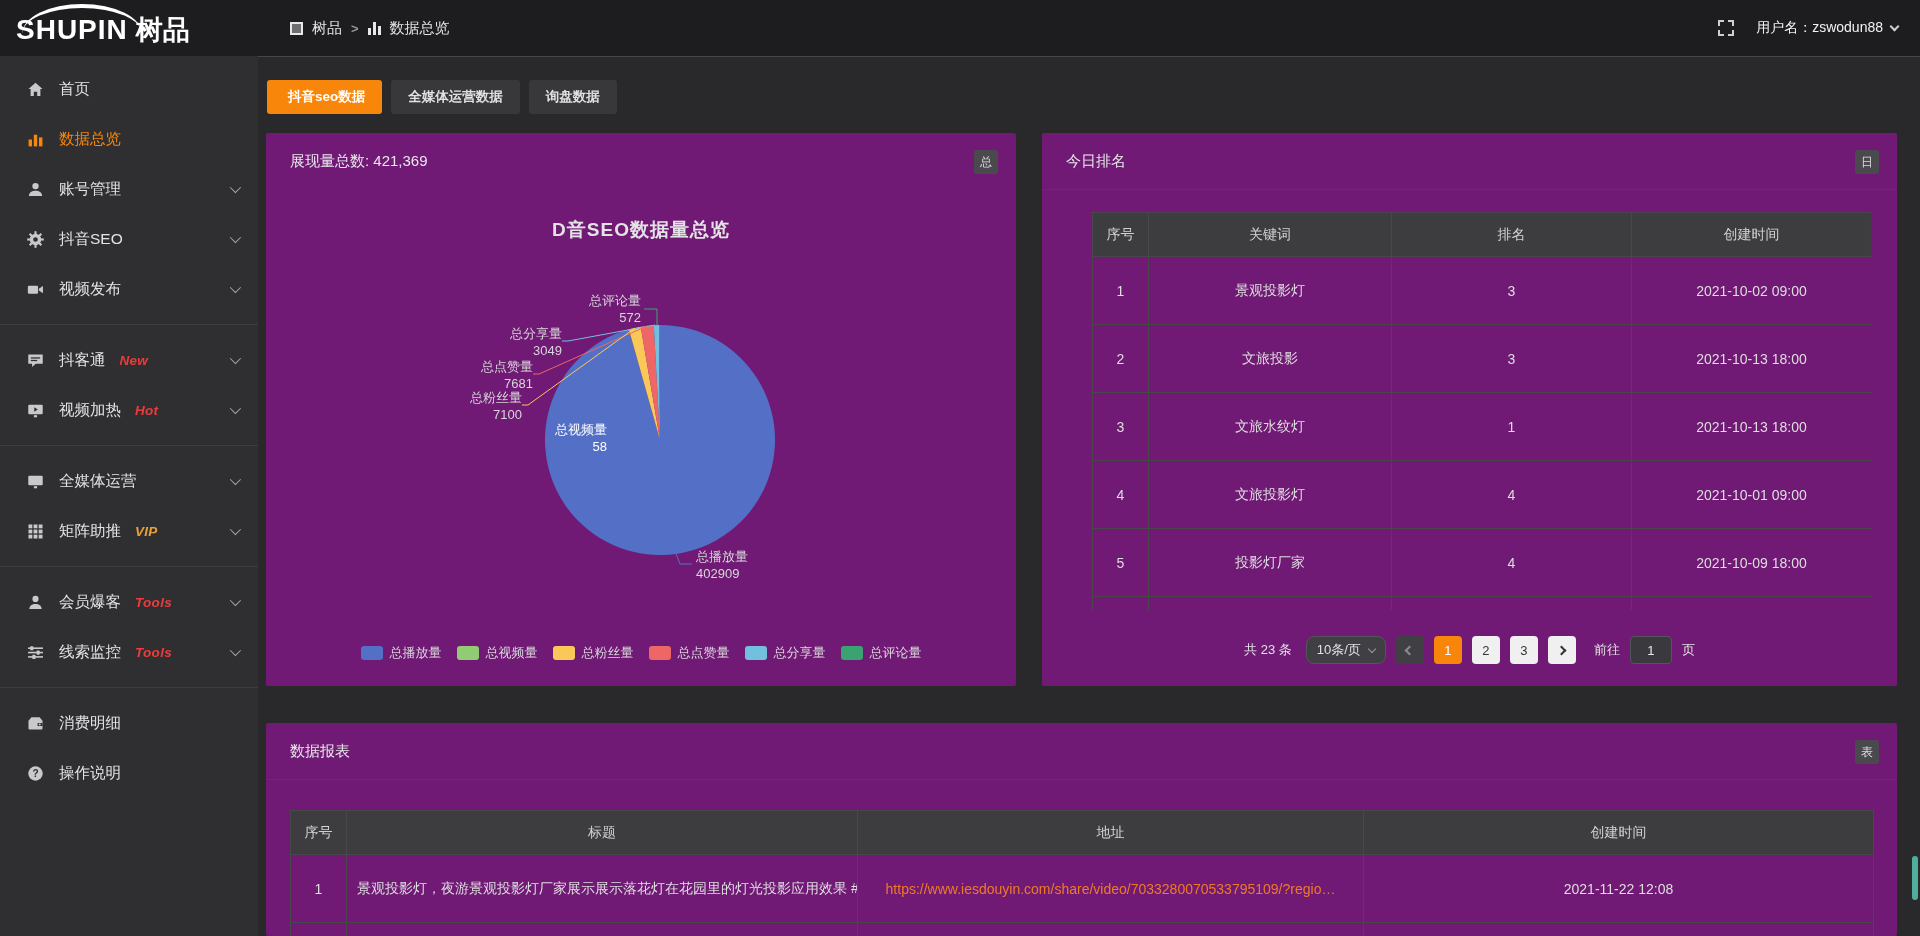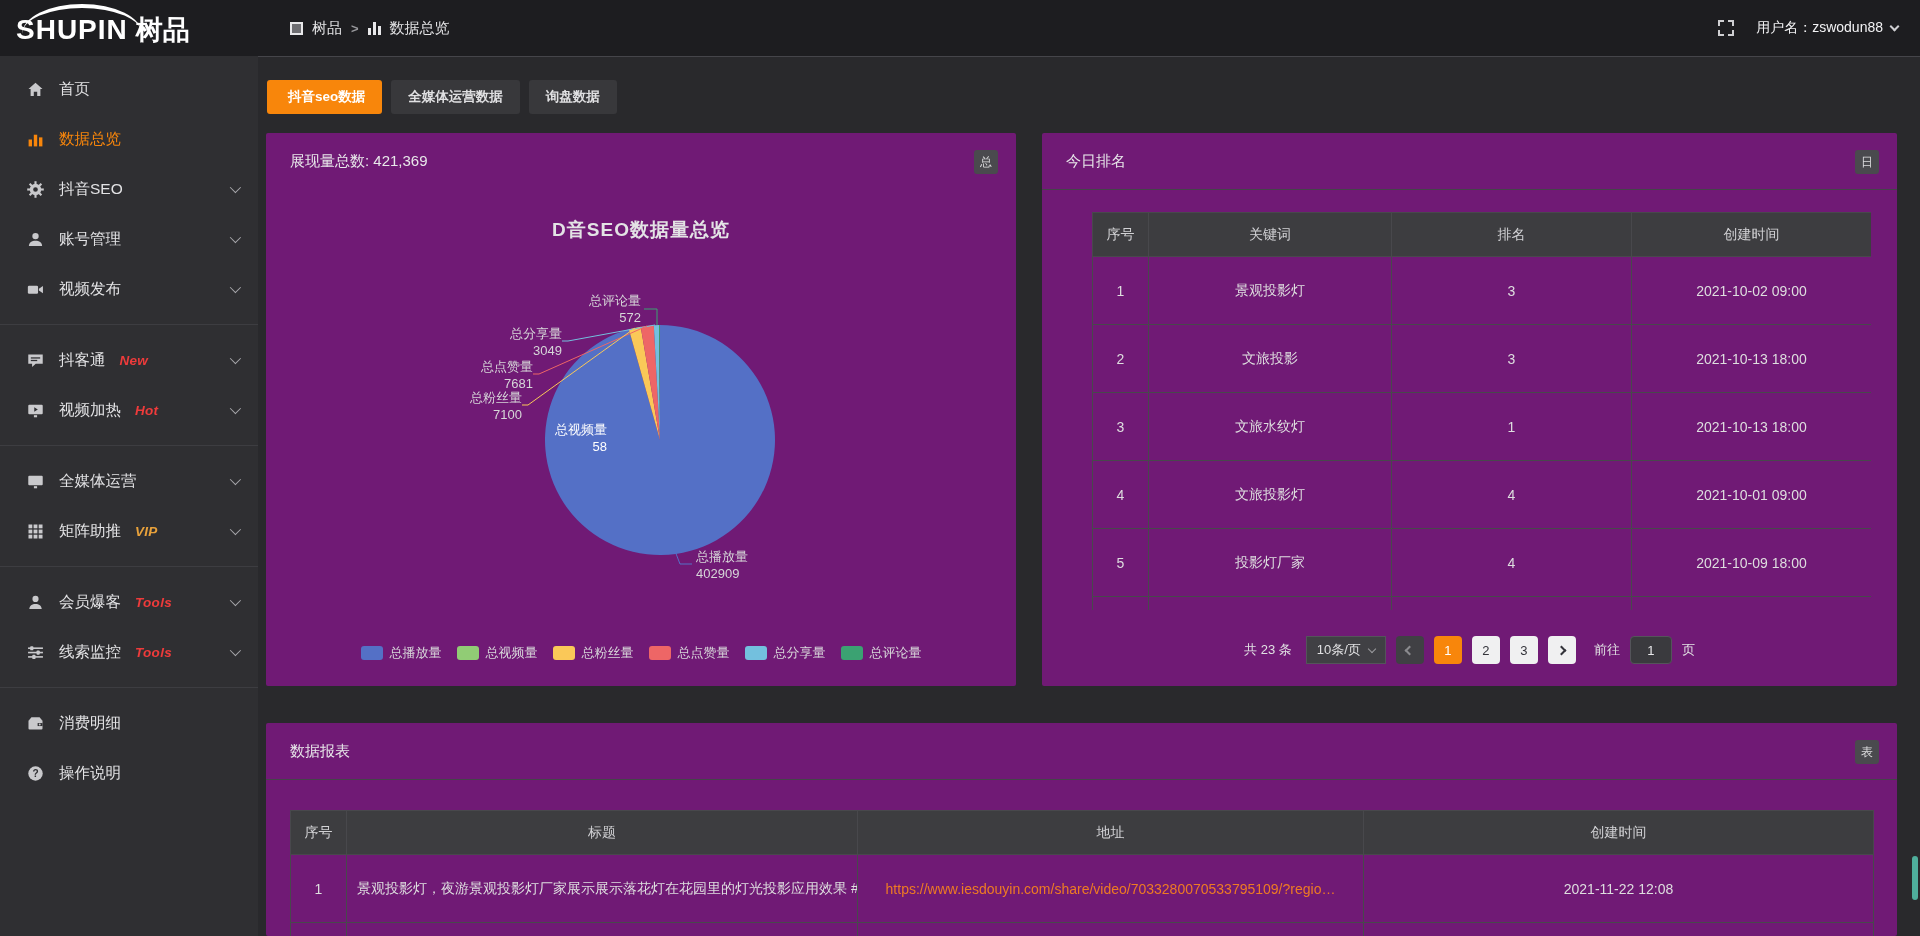--- a/index.html
+++ b/index.html
@@ -84,21 +84,21 @@
   .rk-wrap table { width:779px; }
   .rp-wrap { margin:30px 24px 0 24px; }
   .rp-wrap table { width:1583px; }
   .cell-title { text-align:left; padding:0 10px; }
   .cell-link { color:#ee7b23; cursor:pointer; text-align:center; padding:0 8px; }
 
   
   .pager { margin-top:26px; display:flex; align-items:center; justify-content:center; gap:10px; font-size:13px; color:#e0e0e2; }
   .pg-total { margin-right:4px; }
   .pg-size { display:flex; align-items:center; gap:8px; background:#404044; border:1px solid #54545a;
-    border-radius:0; height:28px; padding:0 10px; cursor:pointer; }
+    border-radius:8px; height:28px; padding:0 10px; cursor:pointer; }
   .dn-arrow { width:6px; height:6px; border-right:1.5px solid #9a9a9e; border-bottom:1.5px solid #9a9a9e;
     transform:rotate(45deg); margin-top:-3px; }
   .pg-btn { width:28px; height:28px; border-radius:4px; display:flex; align-items:center; justify-content:center;
     cursor:pointer; font-size:13px; }
   .pg-prev { background:#404044; color:#8a8a8e; }
   .pg-page { background:#f0f0f1; color:#33333a; }
   .pg-page.cur { background:#f8860b; color:#fff; }
   .pg-next { background:#f0f0f1; color:#33333a; }
   .arr-l { width:7px; height:7px; border-left:2px solid currentColor; border-bottom:2px solid currentColor; transform:rotate(45deg); }
   .arr-r { width:7px; height:7px; border-left:2px solid currentColor; border-bottom:2px solid currentColor; transform:rotate(225deg); }
@@ -156,44 +156,44 @@
           <rect x="1.5" y="8" width="3.2" height="6.5"></rect>
           <rect x="6.4" y="3.5" width="3.2" height="11"></rect>
           <rect x="11.3" y="6" width="3.2" height="8.5"></rect>
         </svg>
       </span>
     <span>数据总览</span>
   </div>
   <div class="s-item">
     <span class="s-icon">
         <svg width="17" height="17" viewBox="0 0 16 16">
+          <circle cx="8" cy="4.8" r="3"></circle>
+          <path d="M1.8 14.2c0-3.4 2.8-5 6.2-5s6.2 1.6 6.2 5z"></path>
+        </svg>
+      </span>
+    <span>账号管理</span>
+    <i class="s-chev"></i>
+  </div>
+  <div class="s-item">
+    <span class="s-icon">
+        <svg width="17" height="17" viewBox="0 0 16 16">
           <path fill-rule="evenodd" d="M8 2.6a5.4 5.4 0 1 0 0 10.8A5.4 5.4 0 0 0 8 2.6zm0 3.2a2.2 2.2 0 1 1 0 4.4 2.2 2.2 0 0 1 0-4.4z"></path>
           <rect x="7" y="0.2" width="2" height="3"></rect>
           <rect x="7" y="12.8" width="2" height="3"></rect>
           <rect x="0.2" y="7" width="3" height="2"></rect>
           <rect x="12.8" y="7" width="3" height="2"></rect>
           <g transform="rotate(45 8 8)">
             <rect x="7" y="0.2" width="2" height="3"></rect>
             <rect x="7" y="12.8" width="2" height="3"></rect>
             <rect x="0.2" y="7" width="3" height="2"></rect>
             <rect x="12.8" y="7" width="3" height="2"></rect>
           </g>
         </svg>
       </span>
     <span>抖音SEO</span>
-    <i class="s-chev"></i>
-  </div>
-  <div class="s-item">
-    <span class="s-icon">
-        <svg width="17" height="17" viewBox="0 0 16 16">
-          <circle cx="8" cy="4.8" r="3"></circle>
-          <path d="M1.8 14.2c0-3.4 2.8-5 6.2-5s6.2 1.6 6.2 5z"></path>
-        </svg>
-      </span>
-    <span>账号管理</span>
     <i class="s-chev"></i>
   </div>
   <div class="s-item">
     <span class="s-icon">
         <svg width="17" height="17" viewBox="0 0 16 16">
           <rect x="0.8" y="4.4" width="9.6" height="7.6" rx="1.2"></rect>
           <path d="M11.2 7.4L15 4.8v6.8l-3.8-2.6z"></path>
         </svg>
       </span>
     <span>视频发布</span>

